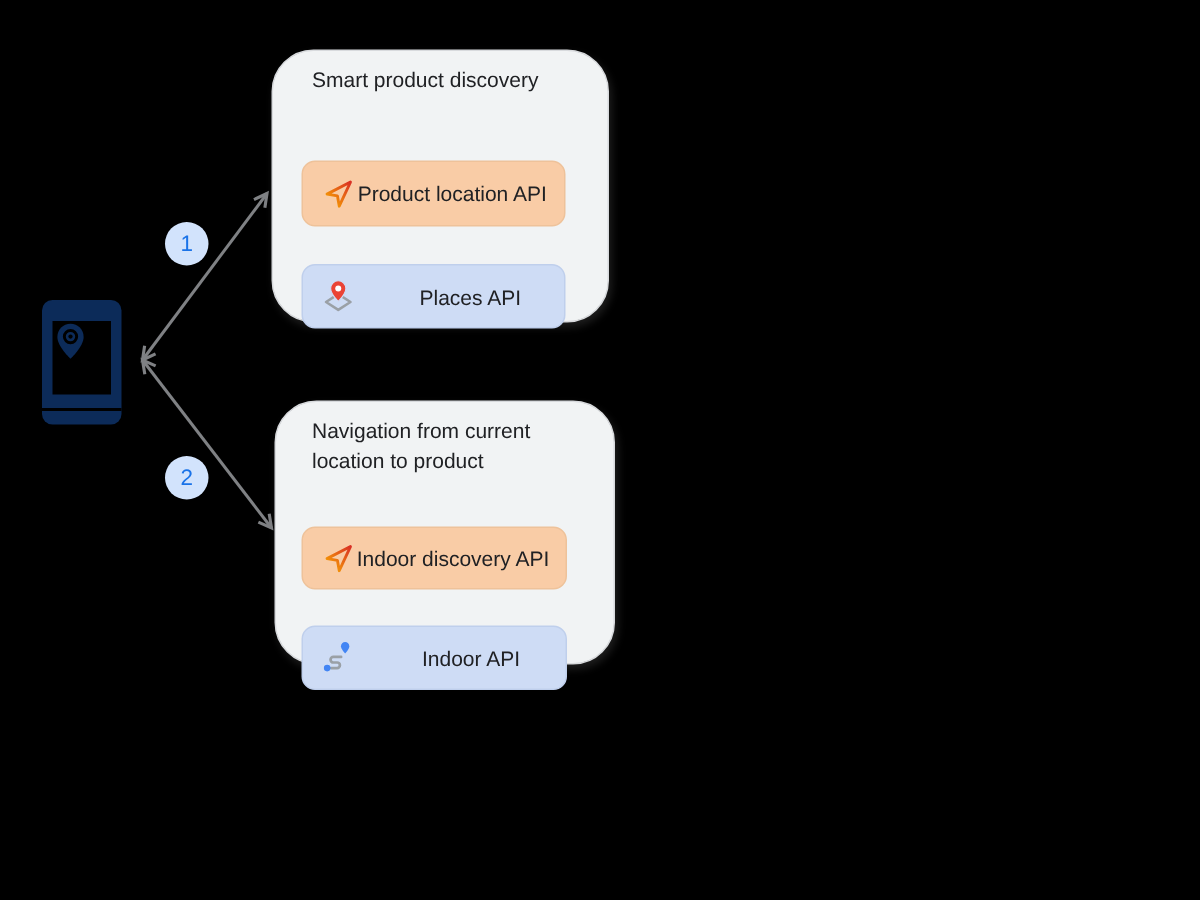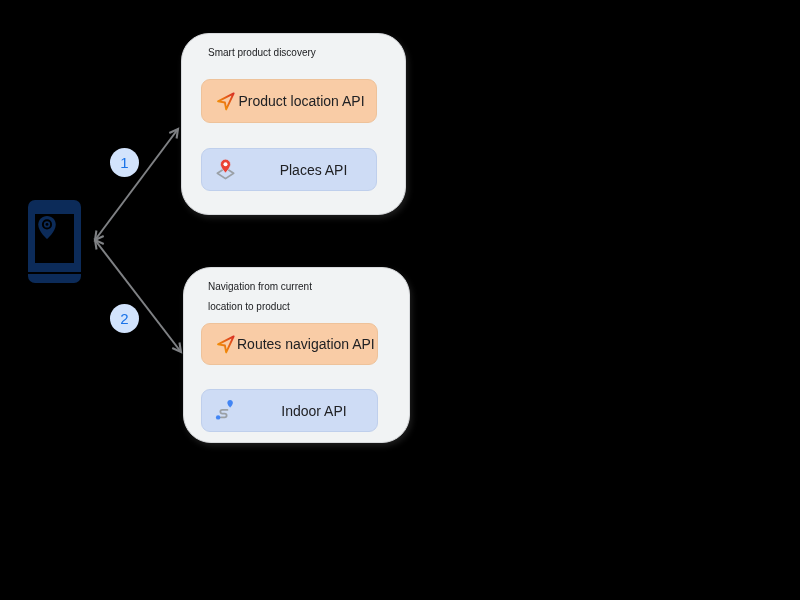--- a/index.html
+++ b/index.html
@@ -43,30 +43,30 @@
   
   .card{
     position:absolute;background:var(--card-bg,#f1f3f4);
     border:1px solid var(--card-border,#d8dadd);
     border-radius:28px;box-sizing:border-box;
     box-shadow:2px 3px 6px rgba(120,120,120,0.25);
   }
   .card-1{left:181px;top:33px;width:225px;height:182px;}
   .card-2{left:183px;top:267px;width:227px;height:176px;}
   .card-title{
-    position:absolute;font-size:10px;line-height:20px;
+    position:absolute;font-size:14px;line-height:20px;
     color:var(--text,#202124);white-space:nowrap;
   }
   .card-1 .card-title{left:26px;top:9px;}
   .card-2 .card-title{left:24px;top:9px;}
 
   .chip{
     position:absolute;display:flex;align-items:center;
     border-radius:9px;box-sizing:border-box;
-    font-size:14px;color:var(--text,#202124);
+    font-size:14px;color:var(--text,#202124);margin-top:28px;
   }
   .chip-orange{
     background:var(--chip-orange-bg,#f9cca6);
     border:1px solid var(--chip-orange-border,#eec29a);
   }
   .chip-blue{
     background:var(--chip-blue-bg,#cedcf5);
     border:1px solid var(--chip-blue-border,#bfcfec);
     gap:24px;
   }
@@ -143,21 +143,21 @@
   <div class="card card-2">
     <div class="card-title">
       <div>Navigation from current</div>
       <div>location to product</div>
     </div>
 
     <div class="chip chip-orange chip-a">
       <svg class="chip-icon" viewBox="0 0 24 24">
         <path d="M20.5 3.5 L4.2 11.9 L11.4 13.1 L12.7 20.3 Z" fill="none" stroke="url(#navgrad)" stroke-width="2" stroke-linejoin="round"></path>
       </svg>
-      <span class="chip-label">Routes navigation API</span>
+      <span class="chip-label">Indoor discovery API</span>
     </div>
 
     <div class="chip chip-blue chip-b">
       <svg class="chip-icon" viewBox="0 0 24 24">
         <path d="M7 19.2 H11.2 A1.95 1.95 0 0 0 11.2 15.3 H8.6 A1.95 1.95 0 0 1 8.6 11.4 H14" fill="none" stroke="#9aa0a6" stroke-width="1.9" stroke-linecap="round"></path>
         <circle cx="4.3" cy="19.2" r="2.3" fill="#4285f4"></circle>
         <path d="M16.8 1 C15.2 1 13.9 2.3 13.9 4 C13.9 6.1 16.8 9 16.8 9 C16.8 9 19.7 6.1 19.7 4 C19.7 2.3 18.4 1 16.8 1 Z" fill="#4285f4"></path>
       </svg>
       <span class="chip-label">Indoor API</span>
     </div>

